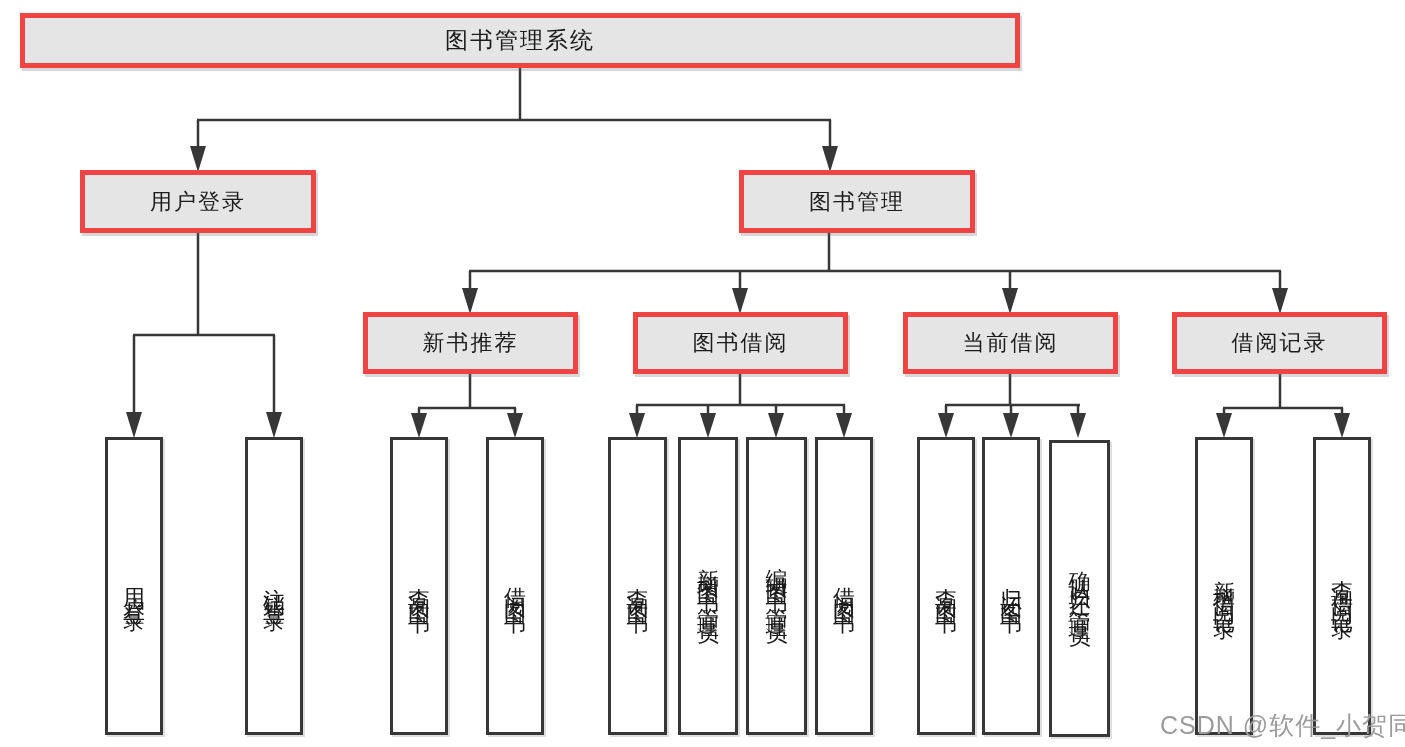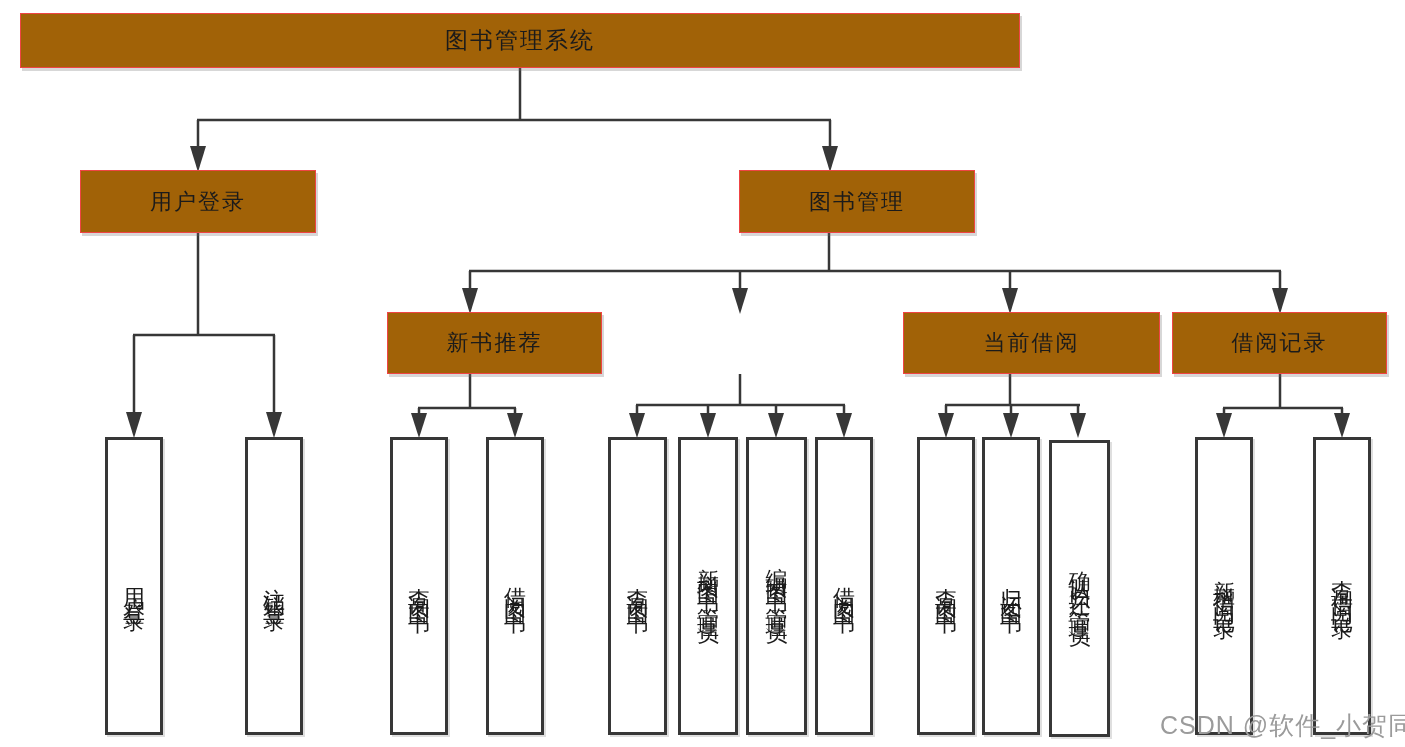--- a/index.html
+++ b/index.html
@@ -13,22 +13,22 @@
     overflow: hidden;
   }
   svg.connectors {
     position: absolute;
     left: 0; top: 0;
     width: 1405px; height: 747px;
   }
   .node {
     position: absolute;
     box-sizing: border-box;
-    background: #a16207;
-    border: 1px solid #ef4444;
+    background: #e5e5e5;
+    border: 5px solid #ef4444;
     display: flex;
     align-items: center;
     justify-content: center;
     letter-spacing: 2px;
     box-shadow: 2px 3px 0 rgba(110,110,110,0.28);
   }
   .node.root  { font-size: 23px; }
   .node.lvl   { font-size: 22px; }
   .leaf {
     position: absolute;
@@ -137,22 +137,23 @@
       <line x1="1342" y1="408" x2="1342" y2="416"></line>
       <polygon points="1334,413 1350,413 1342,438" stroke="none"></polygon>
     </g>
   </svg>
 
   <div class="node root" style="left:20px; top:13px; width:1000px; height:55px;">图书管理系统</div>
 
   <div class="node lvl" style="left:80px; top:170px; width:236px; height:63px;">用户登录</div>
   <div class="node lvl" style="left:739px; top:170px; width:236px; height:63px;">图书管理</div>
 
-  <div class="node lvl" style="left:363px; top:312px; width:215px; height:62px;margin-left:24px;">新书推荐</div>
-  <div class="node lvl" style="left:903px; top:312px; width:257px; height:62px;">当前借阅</div>
+  <div class="node lvl" style="left:363px; top:312px; width:215px; height:62px;">新书推荐</div>
+  <div class="node lvl" style="left:633px; top:312px; width:215px; height:62px;">图书借阅</div>
+  <div class="node lvl" style="left:903px; top:312px; width:215px; height:62px;">当前借阅</div>
   <div class="node lvl" style="left:1172px; top:312px; width:215px; height:62px;">借阅记录</div>
 
   <div class="leaf" style="left:105px; top:437px; width:58px; height:298px;">
     <span>用户登录</span>
   </div>
   <div class="leaf" style="left:245px; top:437px; width:58px; height:298px;">
     <span>注销登录</span>
   </div>
 
   <div class="leaf" style="left:390px; top:437px; width:58px; height:298px;">

